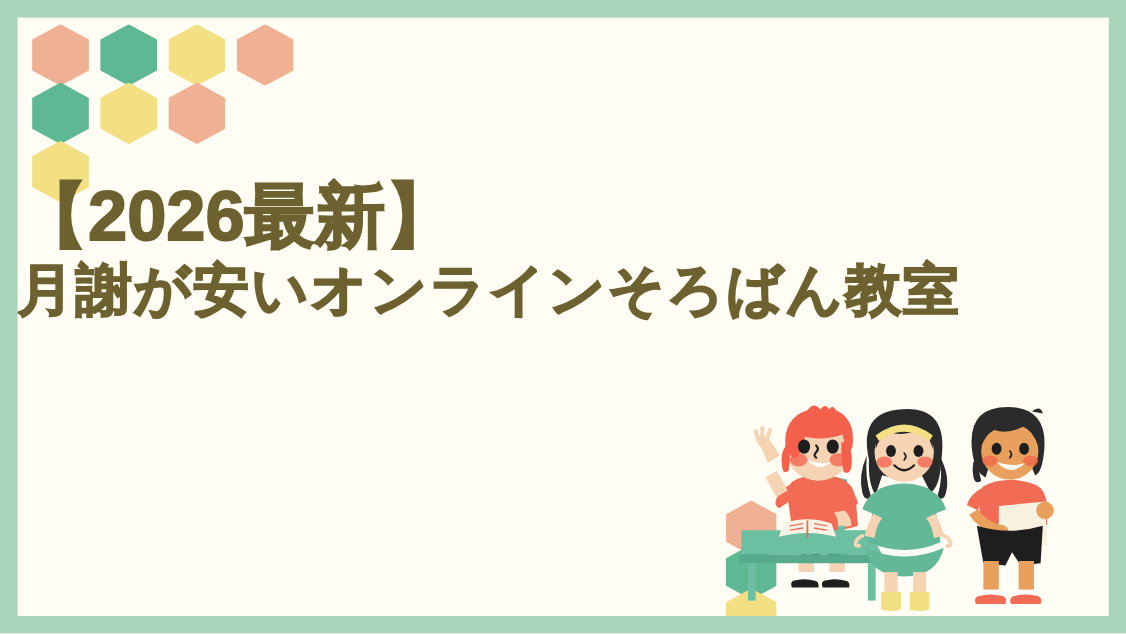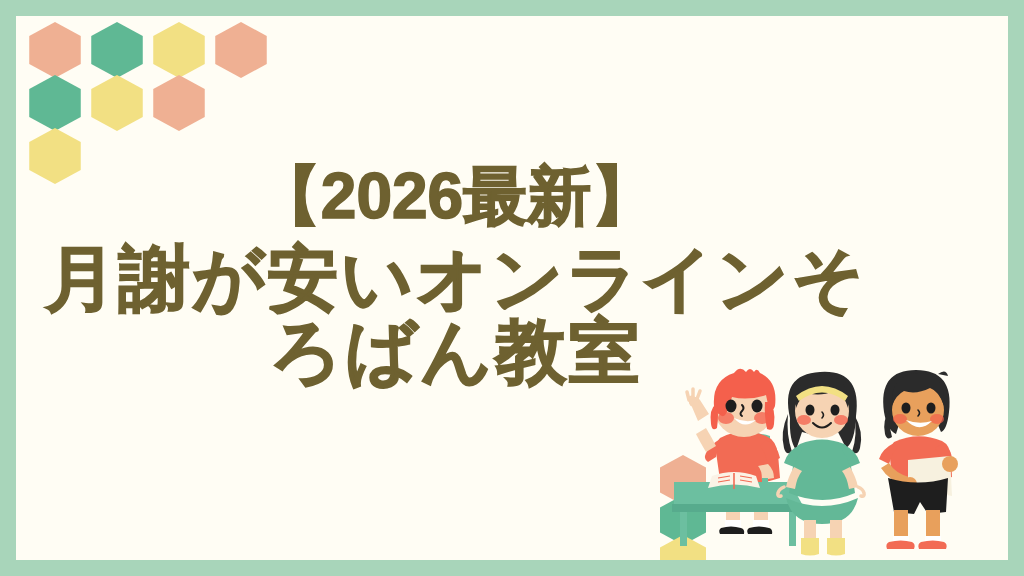--- a/index.html
+++ b/index.html
@@ -28,29 +28,28 @@
     position:absolute;
     clip-path: polygon(25% 4%, 75% 4%, 100% 50%, 75% 96%, 25% 96%, 0% 50%);
     transform: rotate(90deg);
   }
 
   
   #title-block {
     position:absolute;
     left:0; top:148px;
     width:880px;
-    text-align:center;
     color:#6e6130;
     font-weight:900;
     letter-spacing:0.02em;
     line-height:1.02;
     -webkit-text-stroke:1.6px #6e6130;
   }
   .t-line1 { font-size:64px; letter-spacing:0.00em; }
-  .t-line2 { font-size:71px; margin-top:14px; letter-spacing:0.035em; }
+  .t-line2 { font-size:51px; margin-top:14px; letter-spacing:0.035em;font-family:Liberation Mono, monospace; }
   .t-line3 { font-size:60px; margin-top:14px; letter-spacing:0.075em; }
 
   
   #illustration {
     position:absolute;
     right:0; bottom:0;
     width:350px; height:200px;
   }
   #illustration svg { display:block; width:350px; height:200px; }
 </style>

